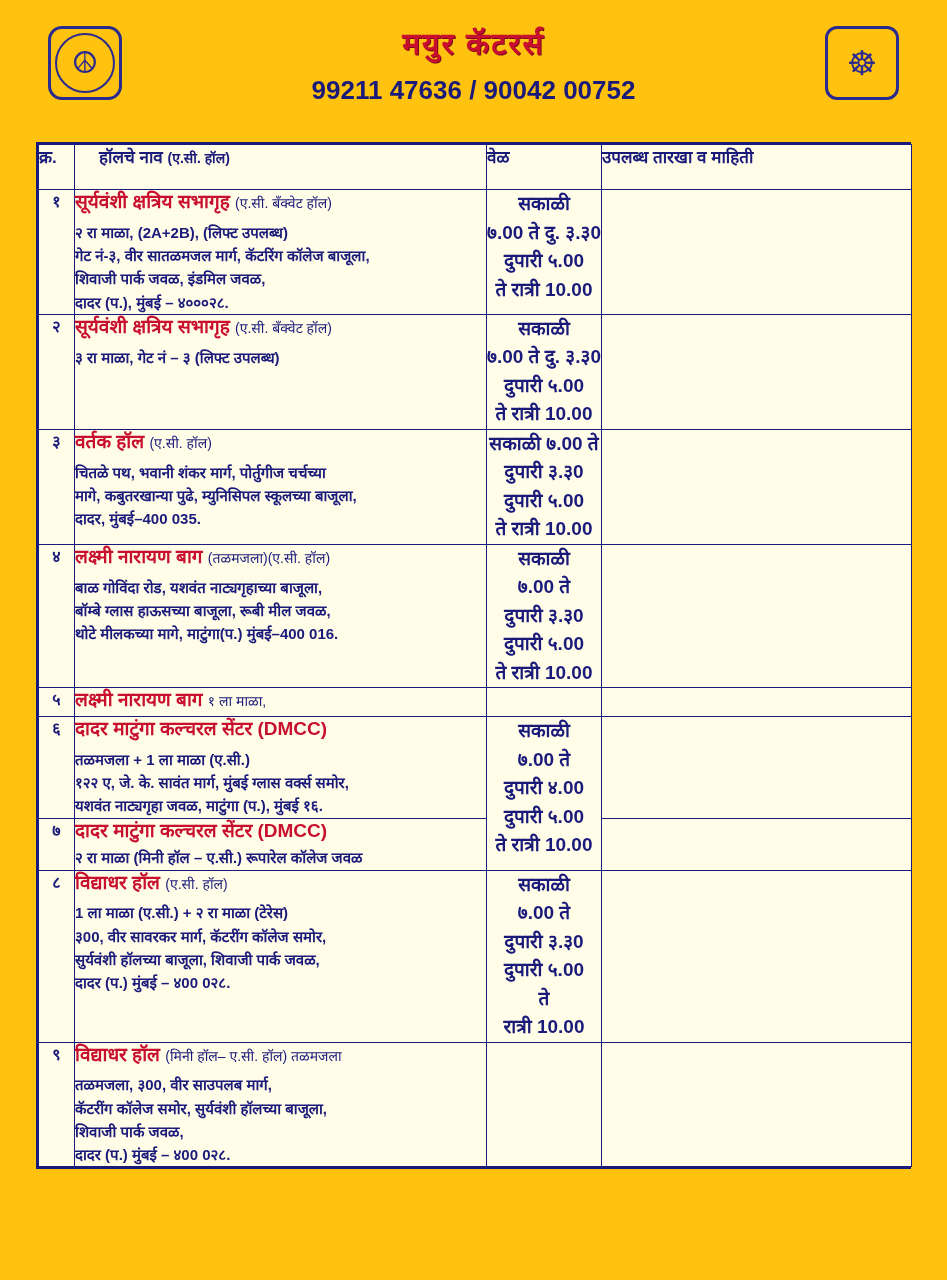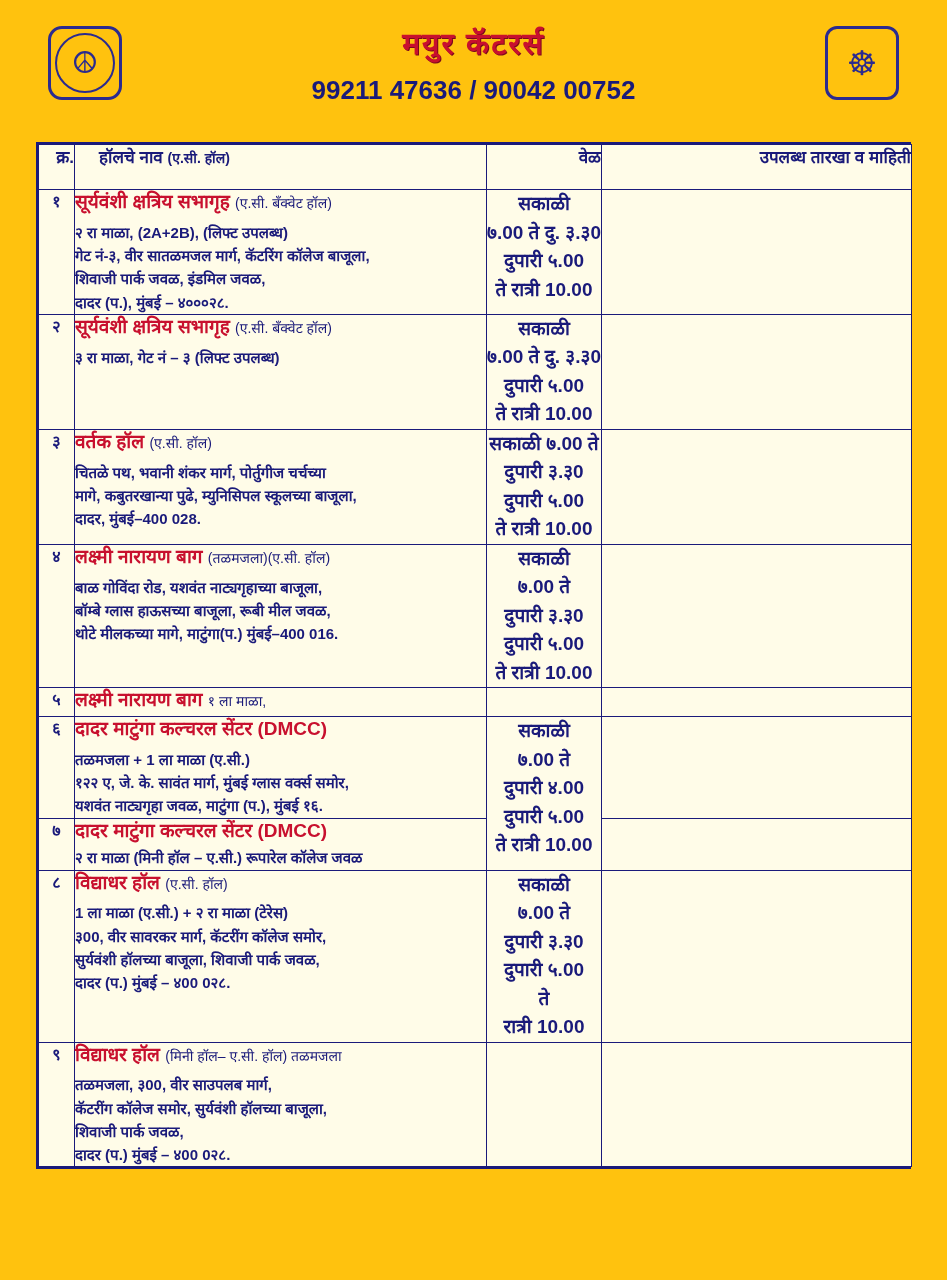--- a/index.html
+++ b/index.html
@@ -105,21 +105,21 @@
     vertical-align: top;
     padding: 0;
   }
   th.col-sr   { width: 36px; }
   th.col-name { width: 412px; }
   th.col-time { width: 115px; }
   th.col-info { width: 310px; }
 
   thead th {
     height: 44px;
-    text-align: right;
+    text-align: left;
     vertical-align: middle;
     color: #1A1A7A;
     font-size: 17px;
     font-weight: bold;
     background: #FFFCE8;
   }
   thead th.left-pad {
     text-align: left;
     padding-left: 24px;
   }
@@ -245,21 +245,21 @@
 
         <tr>
           <td class="sr">३</td>
           <td class="name">
             <div class="hall-title">
               <span>वर्तक हॉल</span>
               <span class="sub">(ए.सी. हॉल)</span>
             </div>
             <div class="addr-line">चितळे पथ, भवानी शंकर मार्ग, पोर्तुगीज चर्चच्या</div>
             <div class="addr-line">मागे, कबुतरखान्या पुढे, म्युनिसिपल स्कूलच्या बाजूला,</div>
-            <div class="addr-line">दादर, मुंबई–400 028.</div>
+            <div class="addr-line">दादर, मुंबई–400 035.</div>
           </td>
           <td class="time">
             <div>सकाळी ७.00 ते</div>
             <div>दुपारी ३.३0</div>
             <div>दुपारी ५.00</div>
             <div>ते रात्री 10.00</div>
           </td>
           <td class="info"></td>
         </tr>
 

